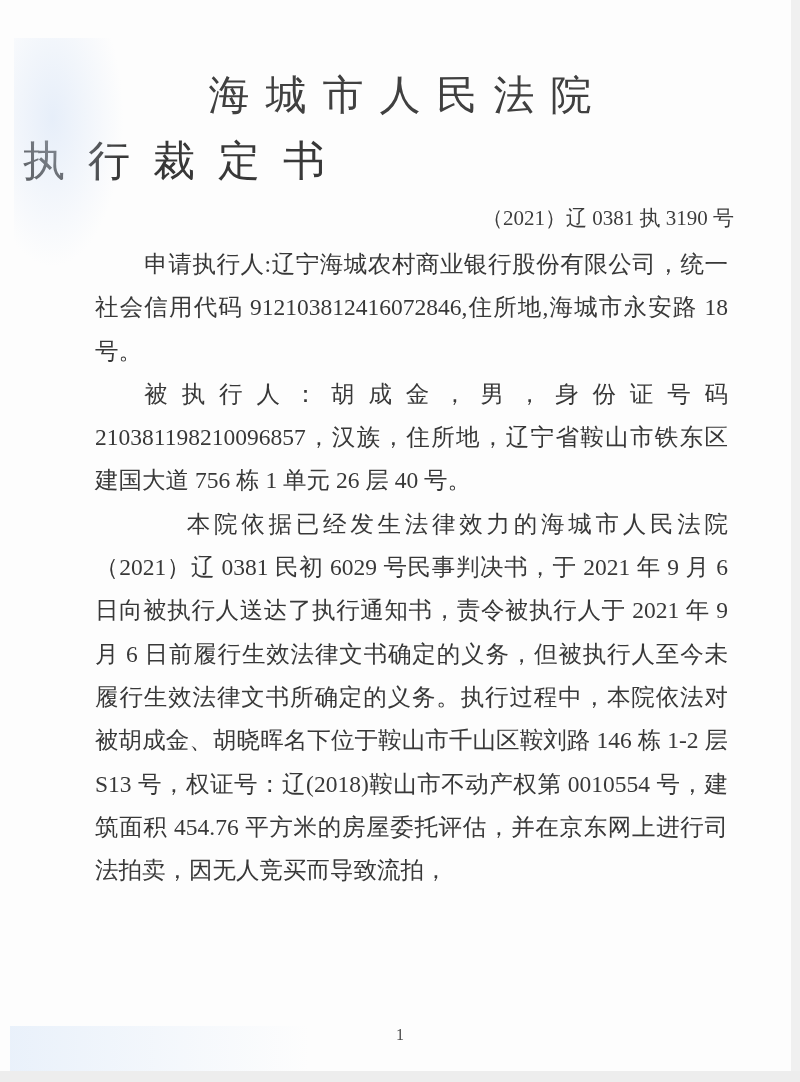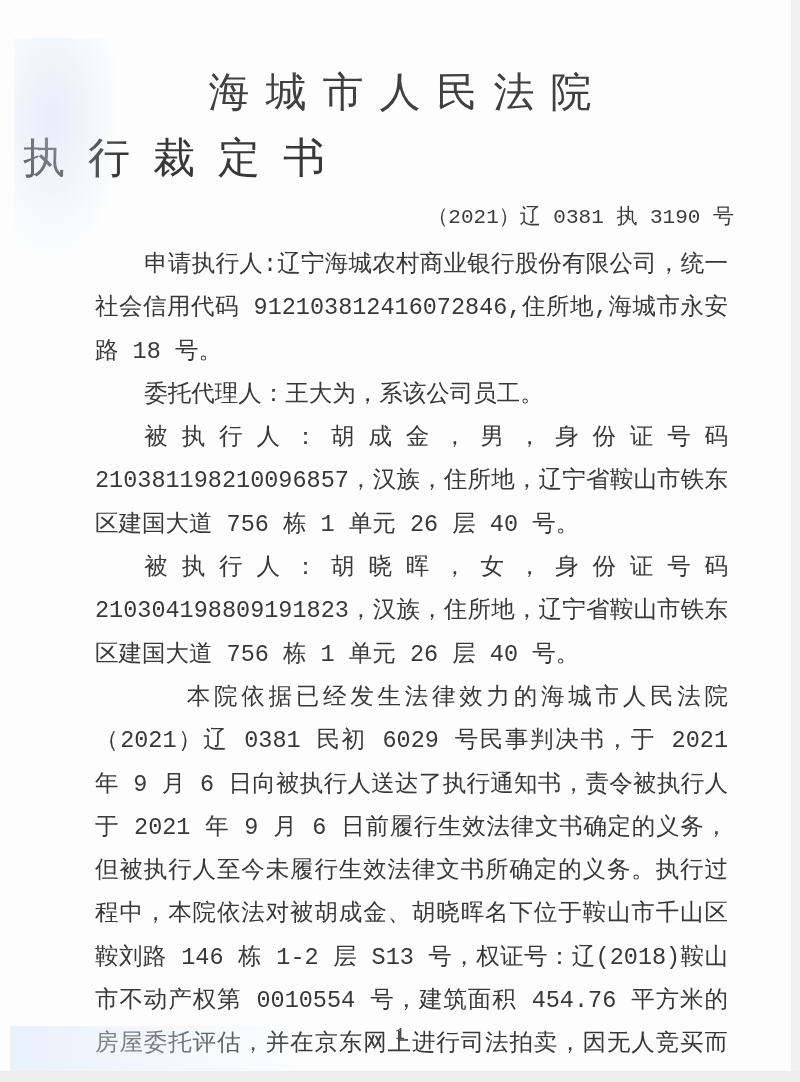--- a/index.html
+++ b/index.html
@@ -6,21 +6,21 @@
     margin: 0;
     padding: 0;
     background: #ffffff;
   }
   .scan-page {
     position: relative;
     width: 800px;
     height: 1082px;
     overflow: hidden;
     background: #fdfdfd;
-    font-family: Liberation Mono, monospace;
+    font-family: Liberation Serif, serif;
     color: #3c3c3c;
   }
   
   .edge-right {
     position: absolute;
     top: 0; right: 0;
     width: 9px; height: 100%;
     background: #f0f0f0;
   }
   .edge-bottom {
@@ -107,23 +107,21 @@
   <div class="tint-bottom-left"></div>
 
   <div class="court-name">海城市人民法院</div>
 
   <div class="doc-title">执行裁定书</div>
 
   <div class="case-number">（2021）辽 0381 执 3190 号</div>
 
   <div class="doc-body">
     <p>申请执行人:辽宁海城农村商业银行股份有限公司，统一社会信用代码 912103812416072846,住所地,海城市永安路 18 号。</p>
-    <p>委托代理人：王大为，系该公司员工。</p>
     <p>被执行人：胡成金，男，身份证号码 210381198210096857，汉族，住所地，辽宁省鞍山市铁东区建国大道 756 栋 1 单元 26 层 40 号。</p>
-    <p>被执行人：胡晓晖，女，身份证号码 210304198809191823，汉族，住所地，辽宁省鞍山市铁东区建国大道 756 栋 1 单元 26 层 40 号。</p>
     <p class="deep-indent">本院依据已经发生法律效力的海城市人民法院（2021）辽 0381 民初 6029 号民事判决书，于 2021 年 9 月 6 日向被执行人送达了执行通知书，责令被执行人于 2021 年 9 月 6 日前履行生效法律文书确定的义务，但被执行人至今未履行生效法律文书所确定的义务。执行过程中，本院依法对被胡成金、胡晓晖名下位于鞍山市千山区鞍刘路 146 栋 1-2 层 S13 号，权证号：辽(2018)鞍山市不动产权第 0010554 号，建筑面积 454.76 平方米的房屋委托评估，并在京东网上进行司法拍卖，因无人竞买而导致流拍，</p>
   </div>
 
   <div class="page-number">1</div>
 
   <div class="edge-right"></div>
   <div class="edge-bottom"></div>
 
 </div>
 

